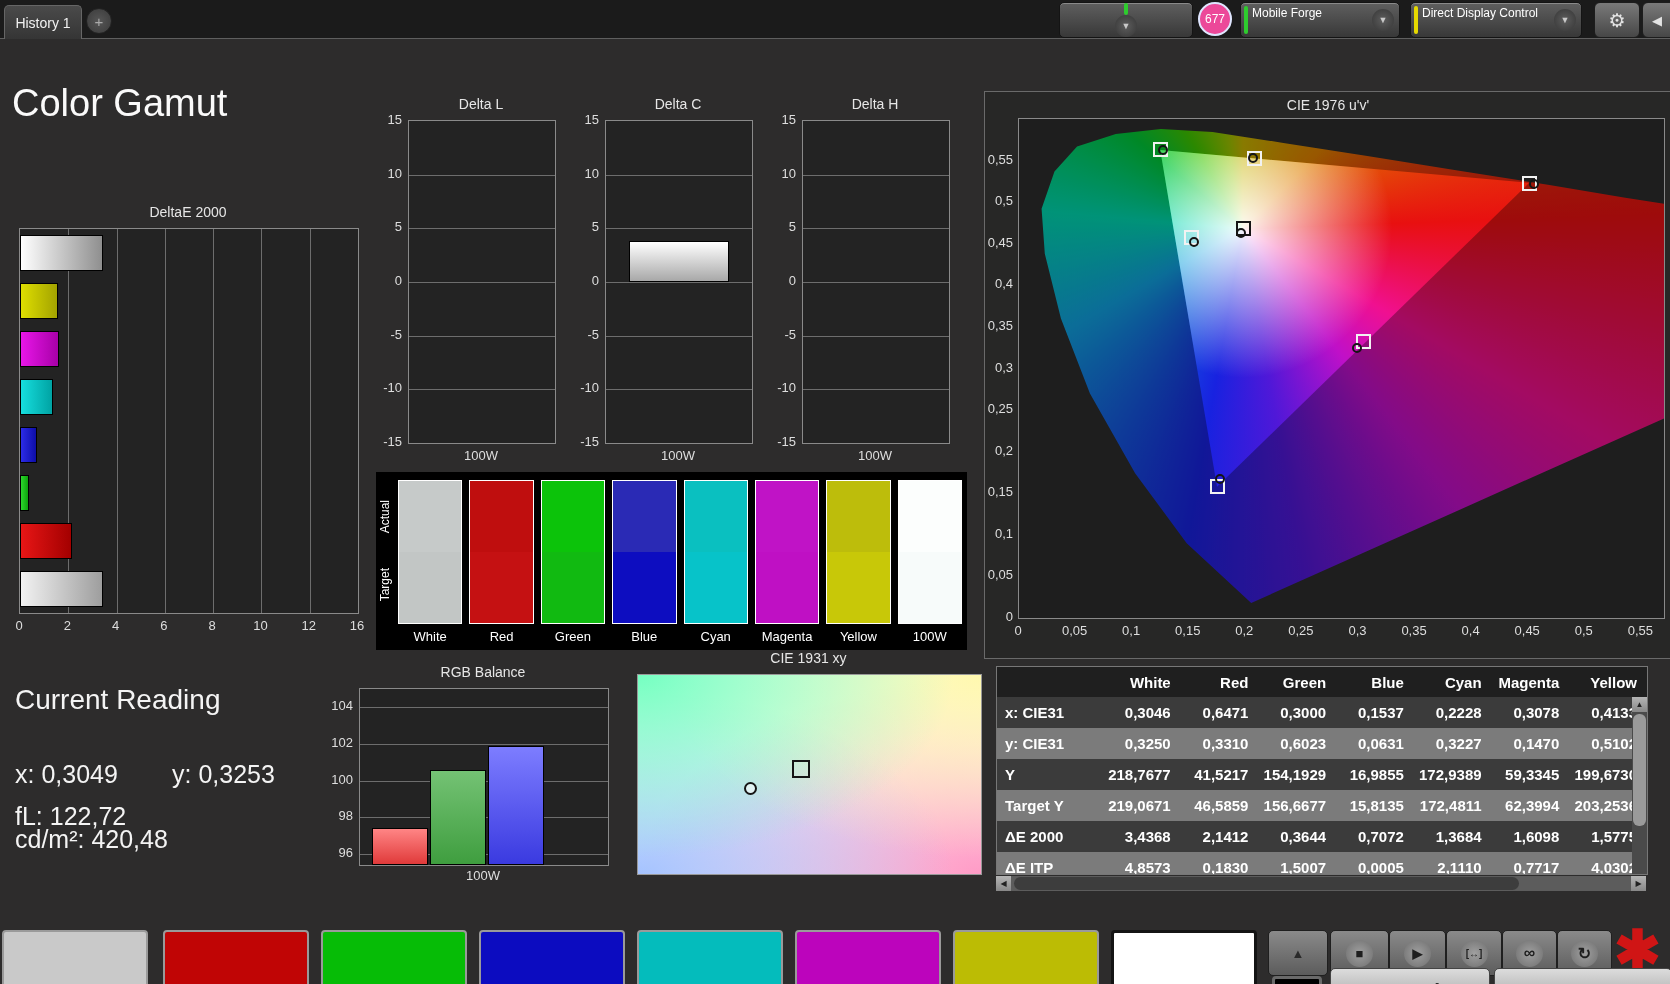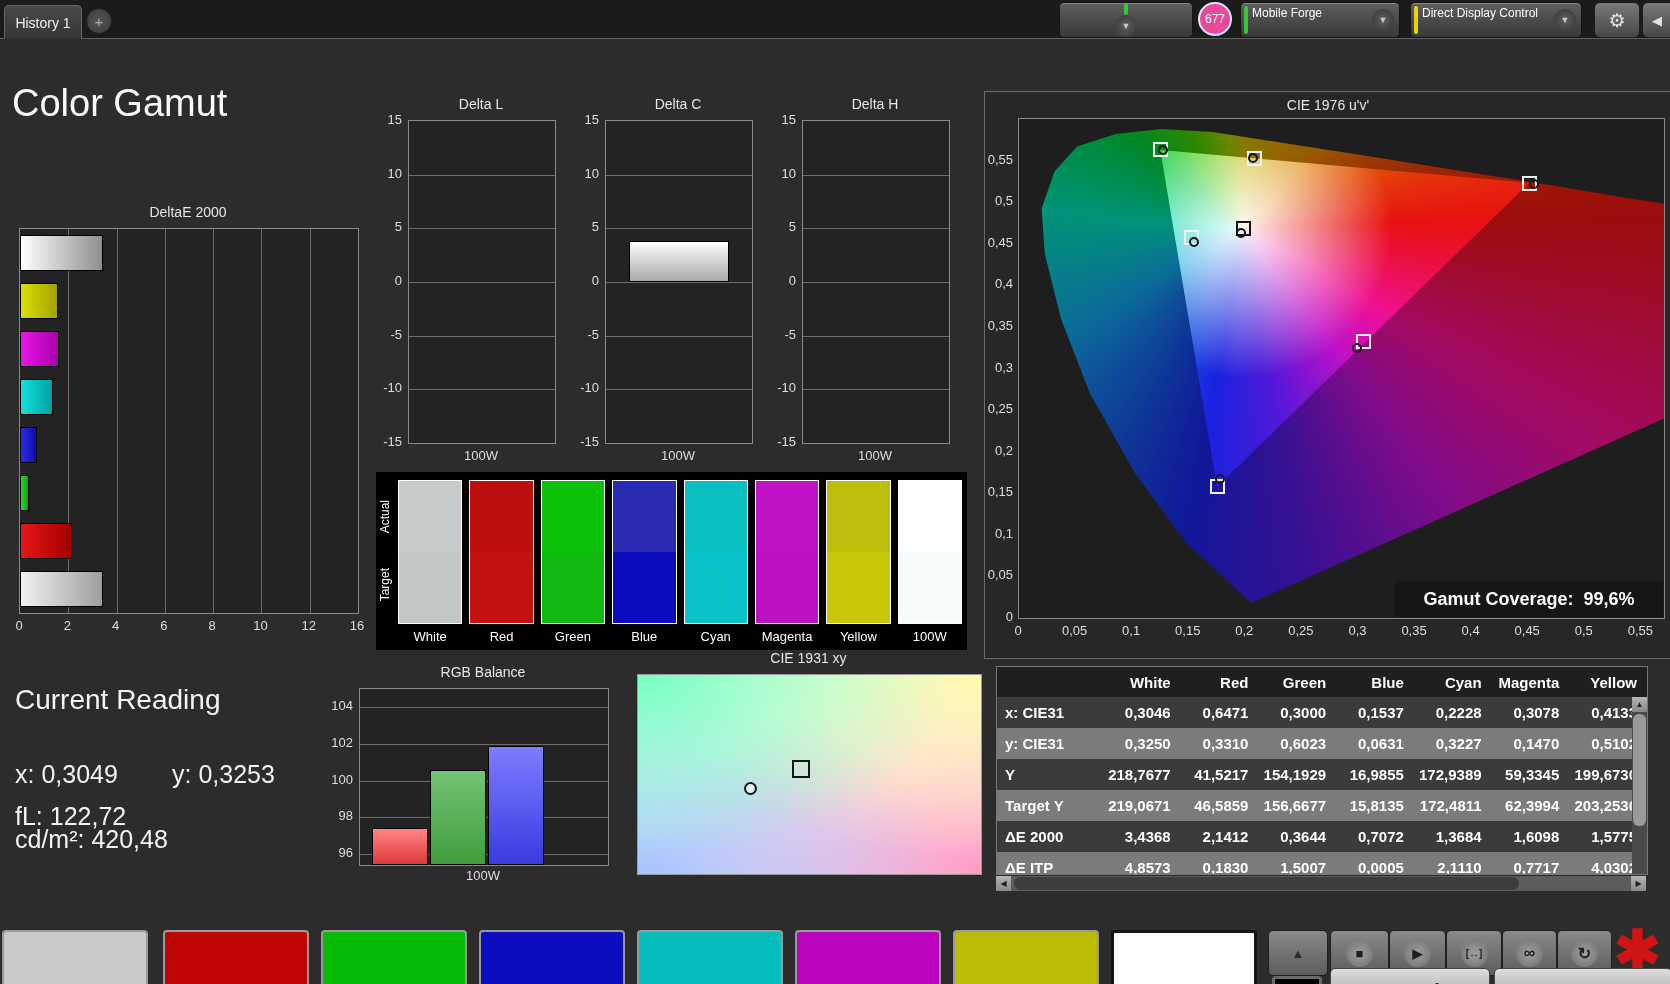--- a/index.html
+++ b/index.html
@@ -299,24 +299,20 @@
       </div>
     </div>
 </div>
 
 <div class="cie-panel" id="cie1976-panel">
   <div class="panel-title" style="left:0;right:0;top:5px;">CIE 1976 u'v'</div>
   <div class="cie-plot" id="cie1976-plot">
     <div class="locus dim"></div>
     <div class="locus bright"></div>
     <div class="locus glow"></div>
-    <div class="coverage">
-      <span>Gamut Coverage:</span>
-      <span>99,6%</span>
-    </div>
   <div class="pt-square" style="left: 133.947px; top: 23.2717px;"></div>
       <div class="pt-circle" style="left: 138.711px; top: 26.1875px;"></div>
       <div class="pt-square" style="left: 227.868px; top: 32.42px;"></div>
       <div class="pt-circle" style="left: 228.671px; top: 33.6725px;"></div>
       <div class="pt-square" style="left: 502.842px; top: 56.5383px;"></div>
       <div class="pt-circle" style="left: 509.868px; top: 60.2858px;"></div>
       <div class="pt-square" style="left: 164.5px; top: 110.597px;"></div>
       <div class="pt-circle" style="left: 169.829px; top: 117.671px;"></div>
       <div class="pt-square dark" style="left: 216.553px; top: 102.28px;"></div>
       <div class="pt-circle" style="left: 217.355px; top: 108.522px;"></div>

